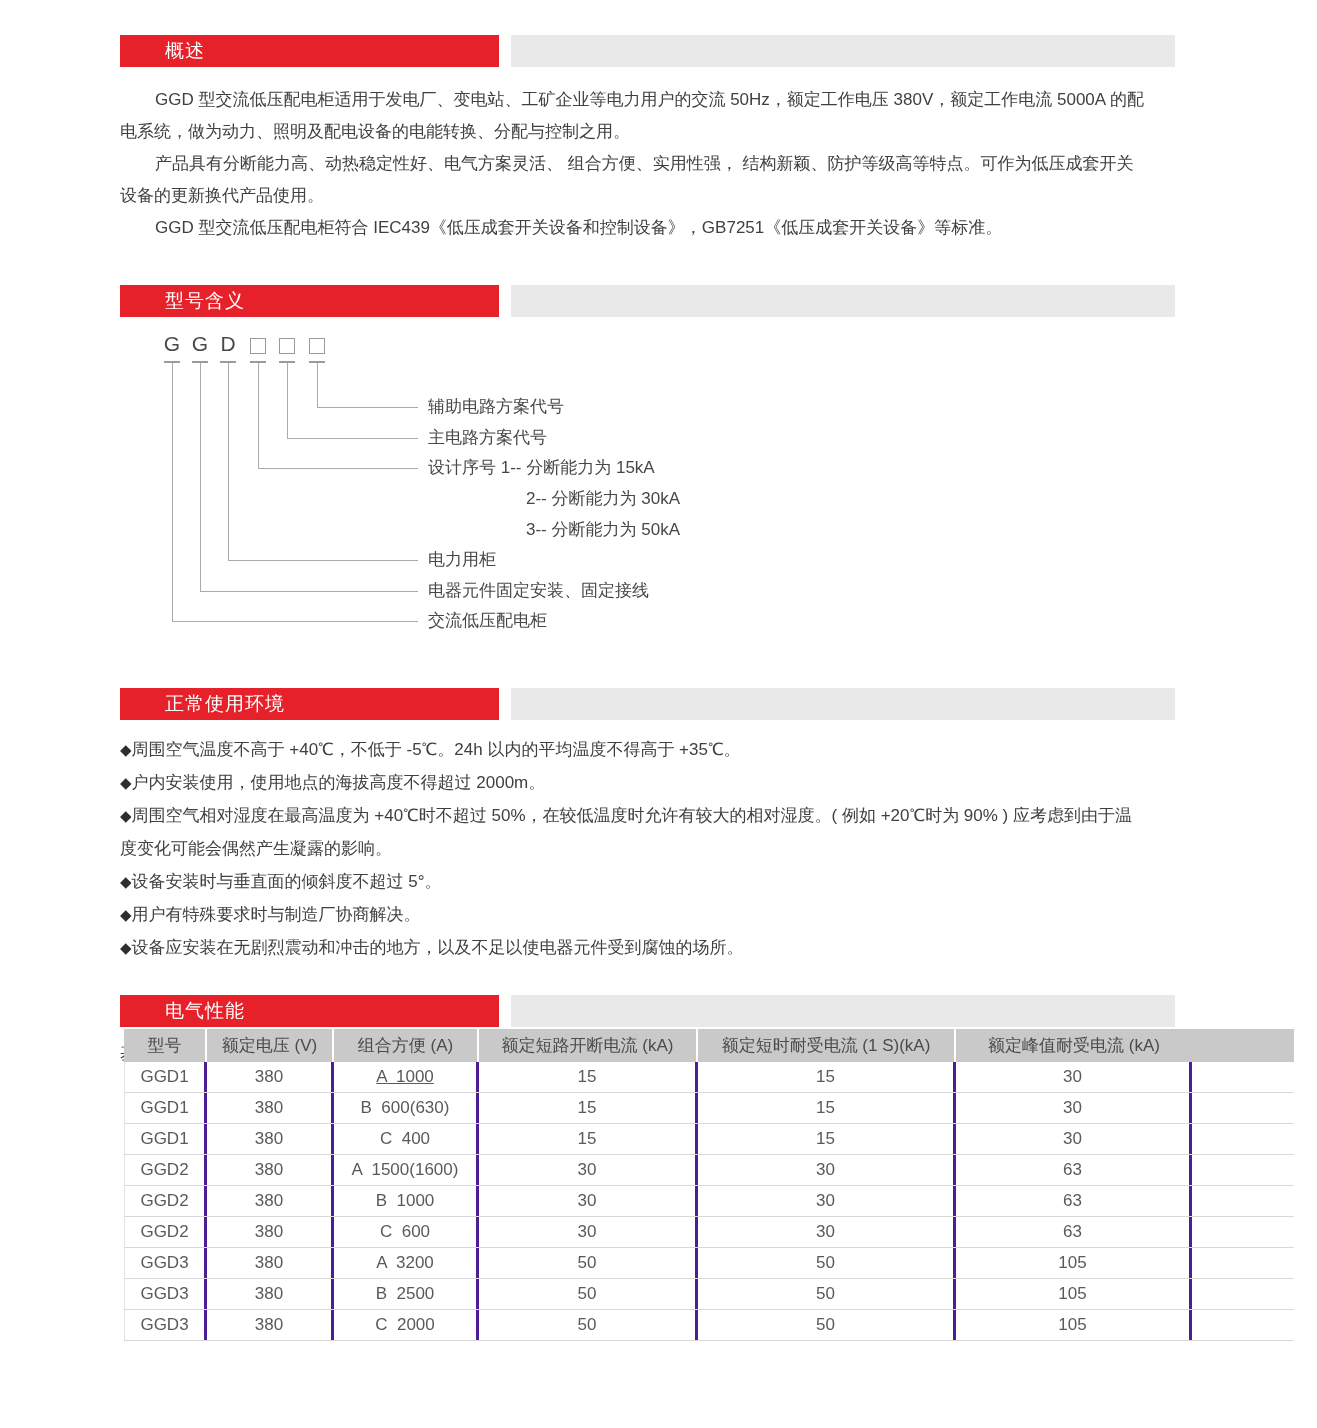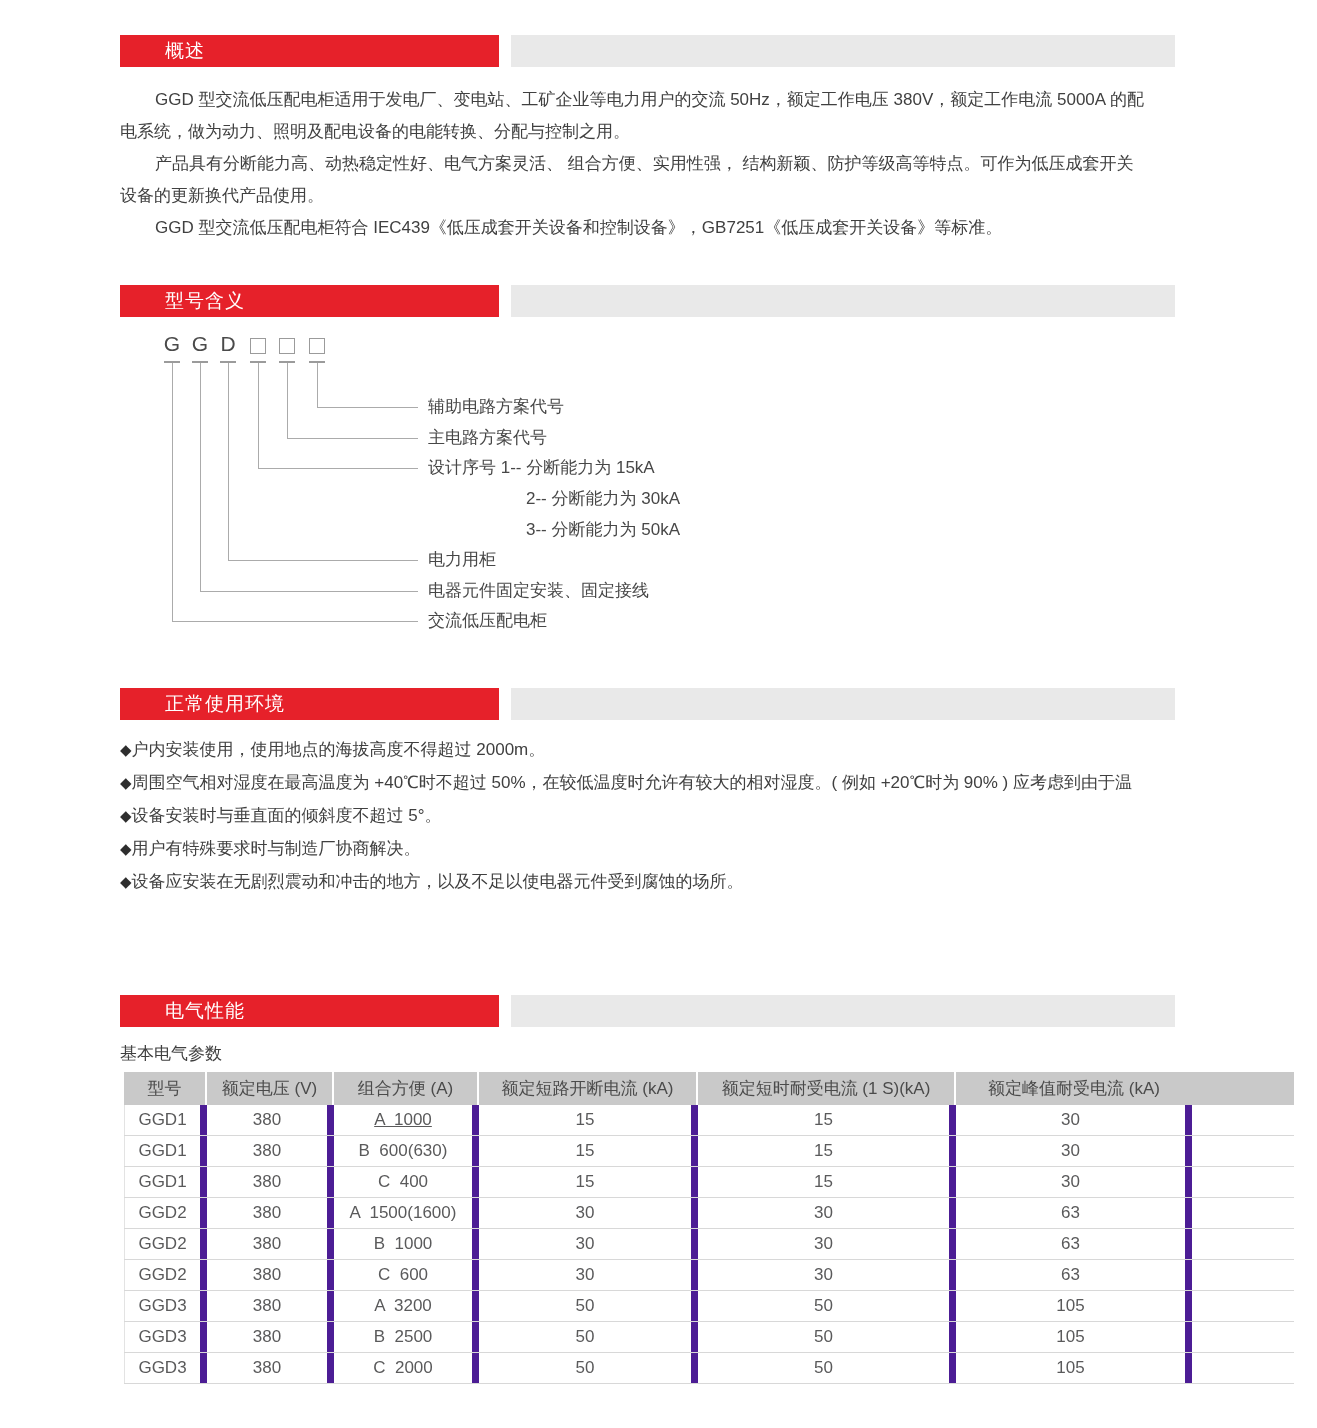--- a/index.html
+++ b/index.html
@@ -41,31 +41,31 @@
     position:absolute; left:428px; height:20px; line-height:20px;
     font-size:17px; color:#474747; white-space:pre;
   }
   .sub-label {
     position:absolute; left:506px; height:20px; line-height:20px;
     font-size:17px; color:#474747; white-space:pre;margin-left:20px;
   }
 
   
   .subtitle { position:absolute; left:120px; top:1042px; font-size:17px; color:#404040; line-height:24px; white-space:pre; }
-  .etable { position:absolute; left:124px; top:1072px; width:1170px; }
+  .etable { position:absolute; left:124px; top:1029px; width:1170px; }
   .t-head { display:flex; height:33px; background:var(--thbg,#c9c9c9); }
   .t-head .cell {
     flex:none; height:33px; line-height:33px; text-align:center;
     font-size:17px; color:#4b4b4b; border-right:2px solid #ffffff; white-space:pre;
   }
   .t-head .cell:last-child { border-right:none; }
   .t-row { display:flex; height:31px; border-bottom:1px solid #d8d8d8; }
   .t-row .cell {
     flex:none; height:30px; line-height:30px; text-align:center;
-    font-size:17px; color:#5a5a5b; border-right:7px solid #4c1d95; white-space:pre;
+    font-size:17px; color:#5a5a5b; border-right:3px solid #4c1d95; white-space:pre;
   }
   .t-row .cell:first-child { border-left:1px solid #e3e3e3; }
 </style>
 </head>
 <body>
 
 <div class="page">
 
   <div class="sec-head" style="top:35px">
     <div class="red-bar"></div>
@@ -119,22 +119,24 @@
       <div class="sub-label" style="top: 489px;">2-- 分断能力为 30kA</div>
       <div class="sub-label" style="top: 520px;">3-- 分断能力为 50kA</div>
     </div>
 
   <div class="sec-head" style="top:688px">
     <div class="red-bar"></div>
     <div class="gray-bar"></div>
     <div class="sec-title">正常使用环境</div>
   </div>
   <div class="text-block" style="top:733px">
+      <div class="env-line"><span class="bullet">◆</span>周围空气温度不高于 +40℃，不低于 -5℃。24h 以内的平均温度不得高于 +35℃。</div>
       <div class="env-line"><span class="bullet">◆</span>户内安装使用，使用地点的海拔高度不得超过 2000m。</div>
       <div class="env-line"><span class="bullet">◆</span>周围空气相对湿度在最高温度为 +40℃时不超过 50%，在较低温度时允许有较大的相对湿度。( 例如 +20℃时为 90% ) 应考虑到由于温</div>
+      <div class="env-line">度变化可能会偶然产生凝露的影响。</div>
       <div class="env-line"><span class="bullet">◆</span>设备安装时与垂直面的倾斜度不超过 5°。</div>
       <div class="env-line"><span class="bullet">◆</span>用户有特殊要求时与制造厂协商解决。</div>
       <div class="env-line"><span class="bullet">◆</span>设备应安装在无剧烈震动和冲击的地方，以及不足以使电器元件受到腐蚀的场所。</div>
     </div>
 
   <div class="sec-head" style="top:995px">
     <div class="red-bar"></div>
     <div class="gray-bar"></div>
     <div class="sec-title">电气性能</div>
   </div>

